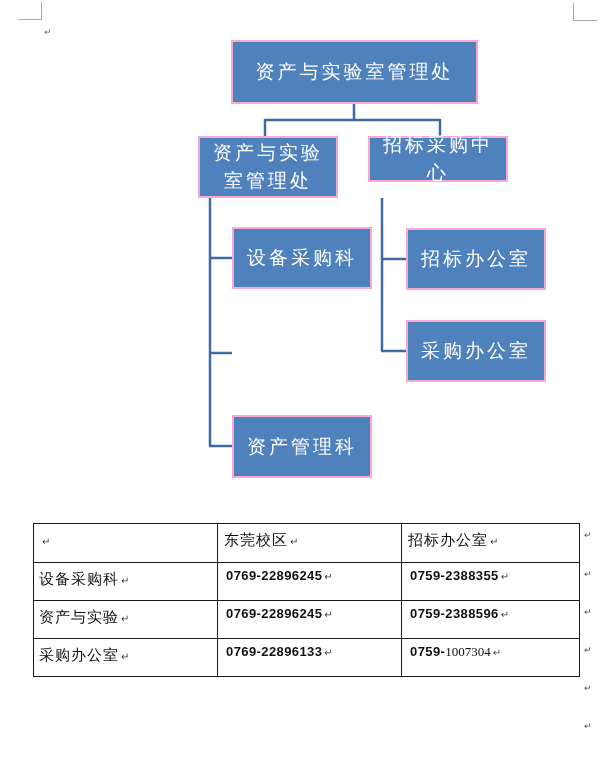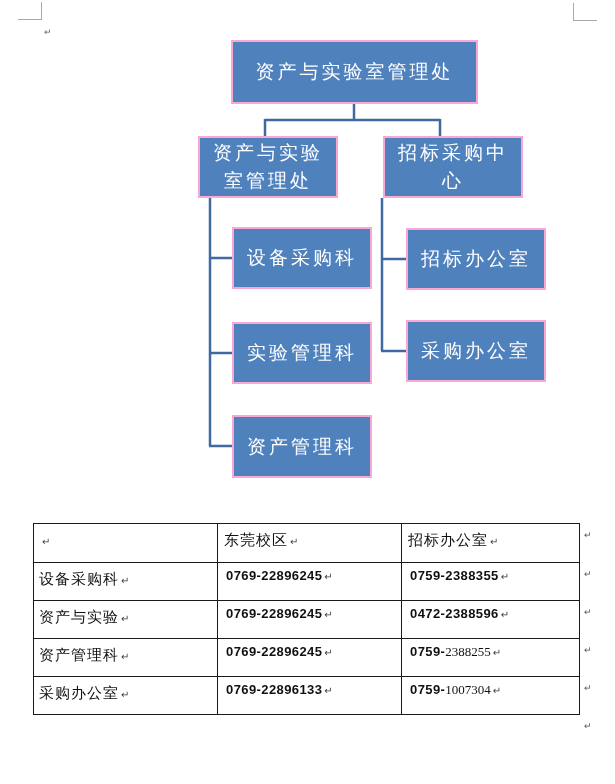--- a/index.html
+++ b/index.html
@@ -35,21 +35,21 @@
     align-items: center;
     justify-content: center;
     text-align: center;
     font-size: 19px;
     letter-spacing: 3px;
     line-height: 28px;
     white-space: pre-line;
   }
   .b-root { left: 231px; top: 40px;  width: 247px; height: 64px; line-height: 30px; }
   .b-l2a  { left: 198px; top: 136px; width: 140px; height: 62px; }
-  .b-l2b  { left: 383px; top: 136px; width: 140px; height: 62px; }
+  .b-l2b  { left: 368px; top: 136px; width: 140px; height: 46px; }
   .b-l3a  { left: 232px; top: 227px; width: 140px; height: 62px; }
   .b-l3b  { left: 232px; top: 322px; width: 140px; height: 62px; }
   .b-l3c  { left: 232px; top: 415px; width: 140px; height: 63px; }
   .b-r3a  { left: 406px; top: 228px; width: 140px; height: 62px; }
   .b-r3b  { left: 406px; top: 320px; width: 140px; height: 62px; }
 
   
   table.contacts {
     position: absolute;
     left: 33px; top: 523px;
@@ -103,21 +103,20 @@
   </svg>
 
   <div class="obox b-root">
     <div>资产与实验室管理处</div>
   </div>
   <div class="obox b-l2a">资产与实验
 室管理处</div>
   <div class="obox b-l2b">招标采购中
 心</div>
   <div class="obox b-l3a">设备采购科</div>
-  <div class="obox b-l3b">实验管理科</div>
   <div class="obox b-l3c">资产管理科</div>
   <div class="obox b-r3a">招标办公室</div>
   <div class="obox b-r3b">采购办公室</div>
 
   <table class="contacts">
     <colgroup>
         <col class="c1">
         <col class="c2">
         <col class="c3">
       </colgroup>
@@ -130,26 +129,21 @@
     </thead>
     <tbody>
         <tr>
           <td class="cell-label"><span>设备采购科</span><span class="pmark">↵</span></td>
           <td class="cell-phone"><span class="ph-sans">0769-22896245</span><span class="pmark">↵</span></td>
           <td class="cell-phone"><span class="ph-sans">0759-2388355</span><span class="pmark">↵</span></td>
         </tr>
         <tr>
           <td class="cell-label"><span>资产与实验</span><span class="pmark">↵</span></td>
           <td class="cell-phone"><span class="ph-sans">0769-22896245</span><span class="pmark">↵</span></td>
-          <td class="cell-phone"><span class="ph-sans">0472-2388596</span><span class="pmark">↵</span></td>
-        </tr>
-        <tr>
-          <td class="cell-label"><span>资产管理科</span><span class="pmark">↵</span></td>
-          <td class="cell-phone"><span class="ph-sans">0769-22896245</span><span class="pmark">↵</span></td>
-          <td class="cell-phone"><span class="ph-sans">0759-</span><span class="ph-serif">2388255</span><span class="pmark">↵</span></td>
+          <td class="cell-phone"><span class="ph-sans">0759-2388596</span><span class="pmark">↵</span></td>
         </tr>
         <tr>
           <td class="cell-label"><span>采购办公室</span><span class="pmark">↵</span></td>
           <td class="cell-phone"><span class="ph-sans">0769-22896133</span><span class="pmark">↵</span></td>
           <td class="cell-phone"><span class="ph-sans">0759-</span><span class="ph-serif">1007304</span><span class="pmark">↵</span></td>
         </tr>
       </tbody>
   </table>
 
   <div id="row-end-marks">

